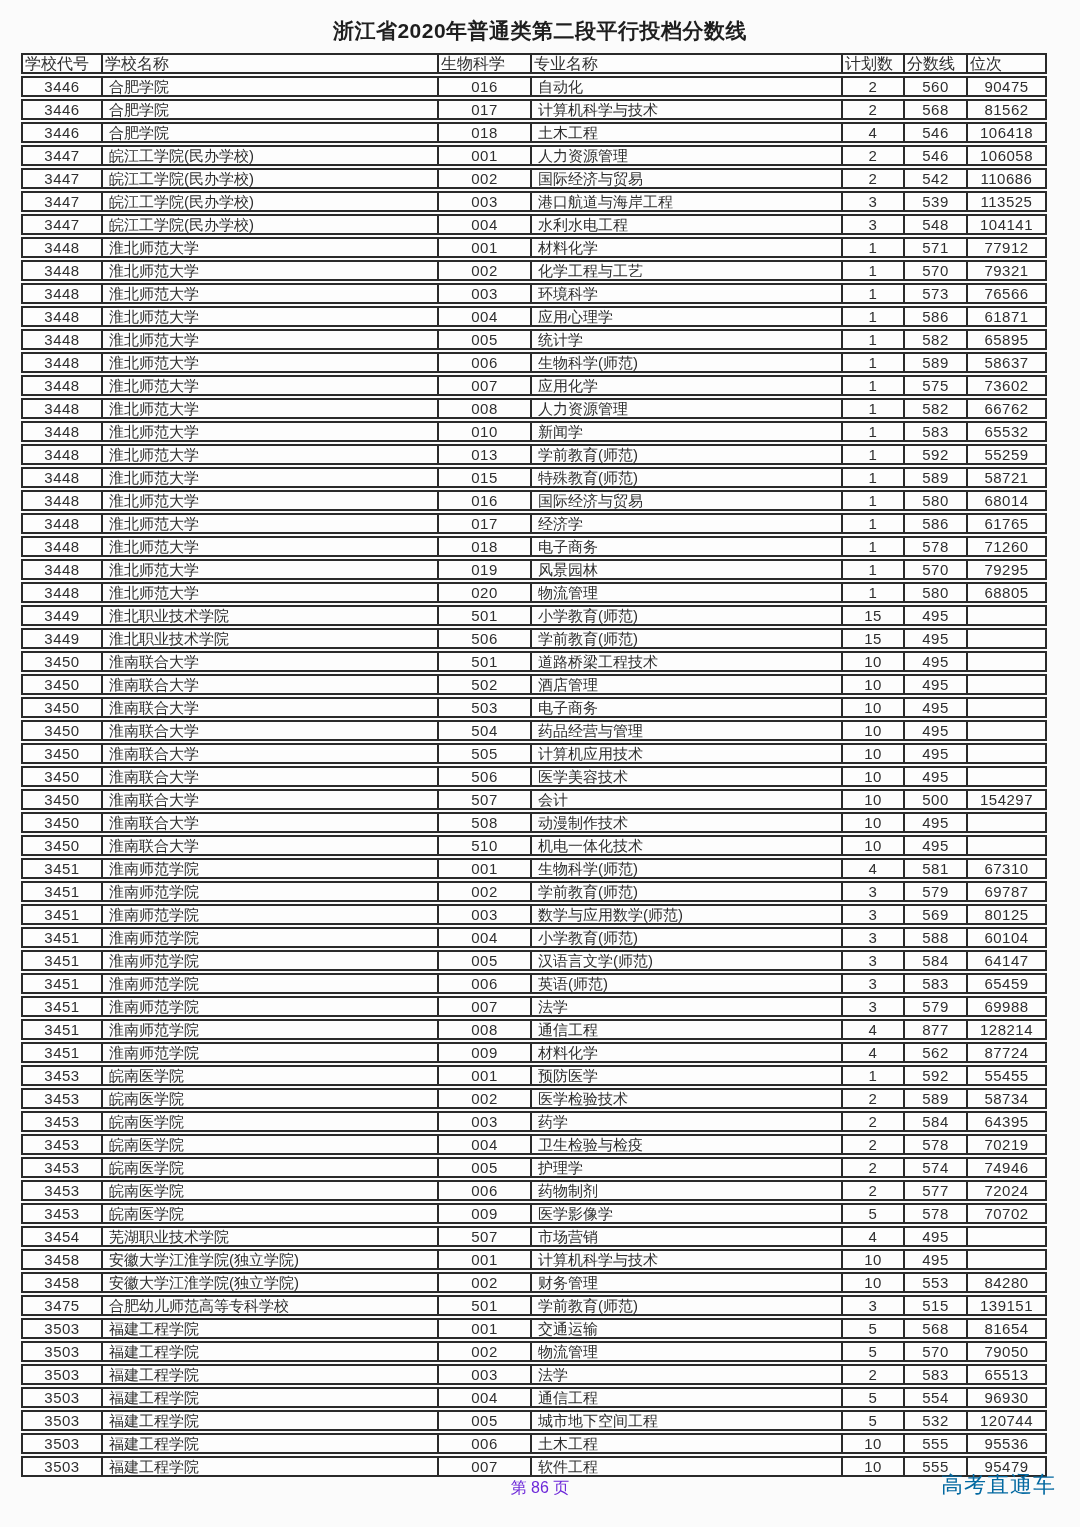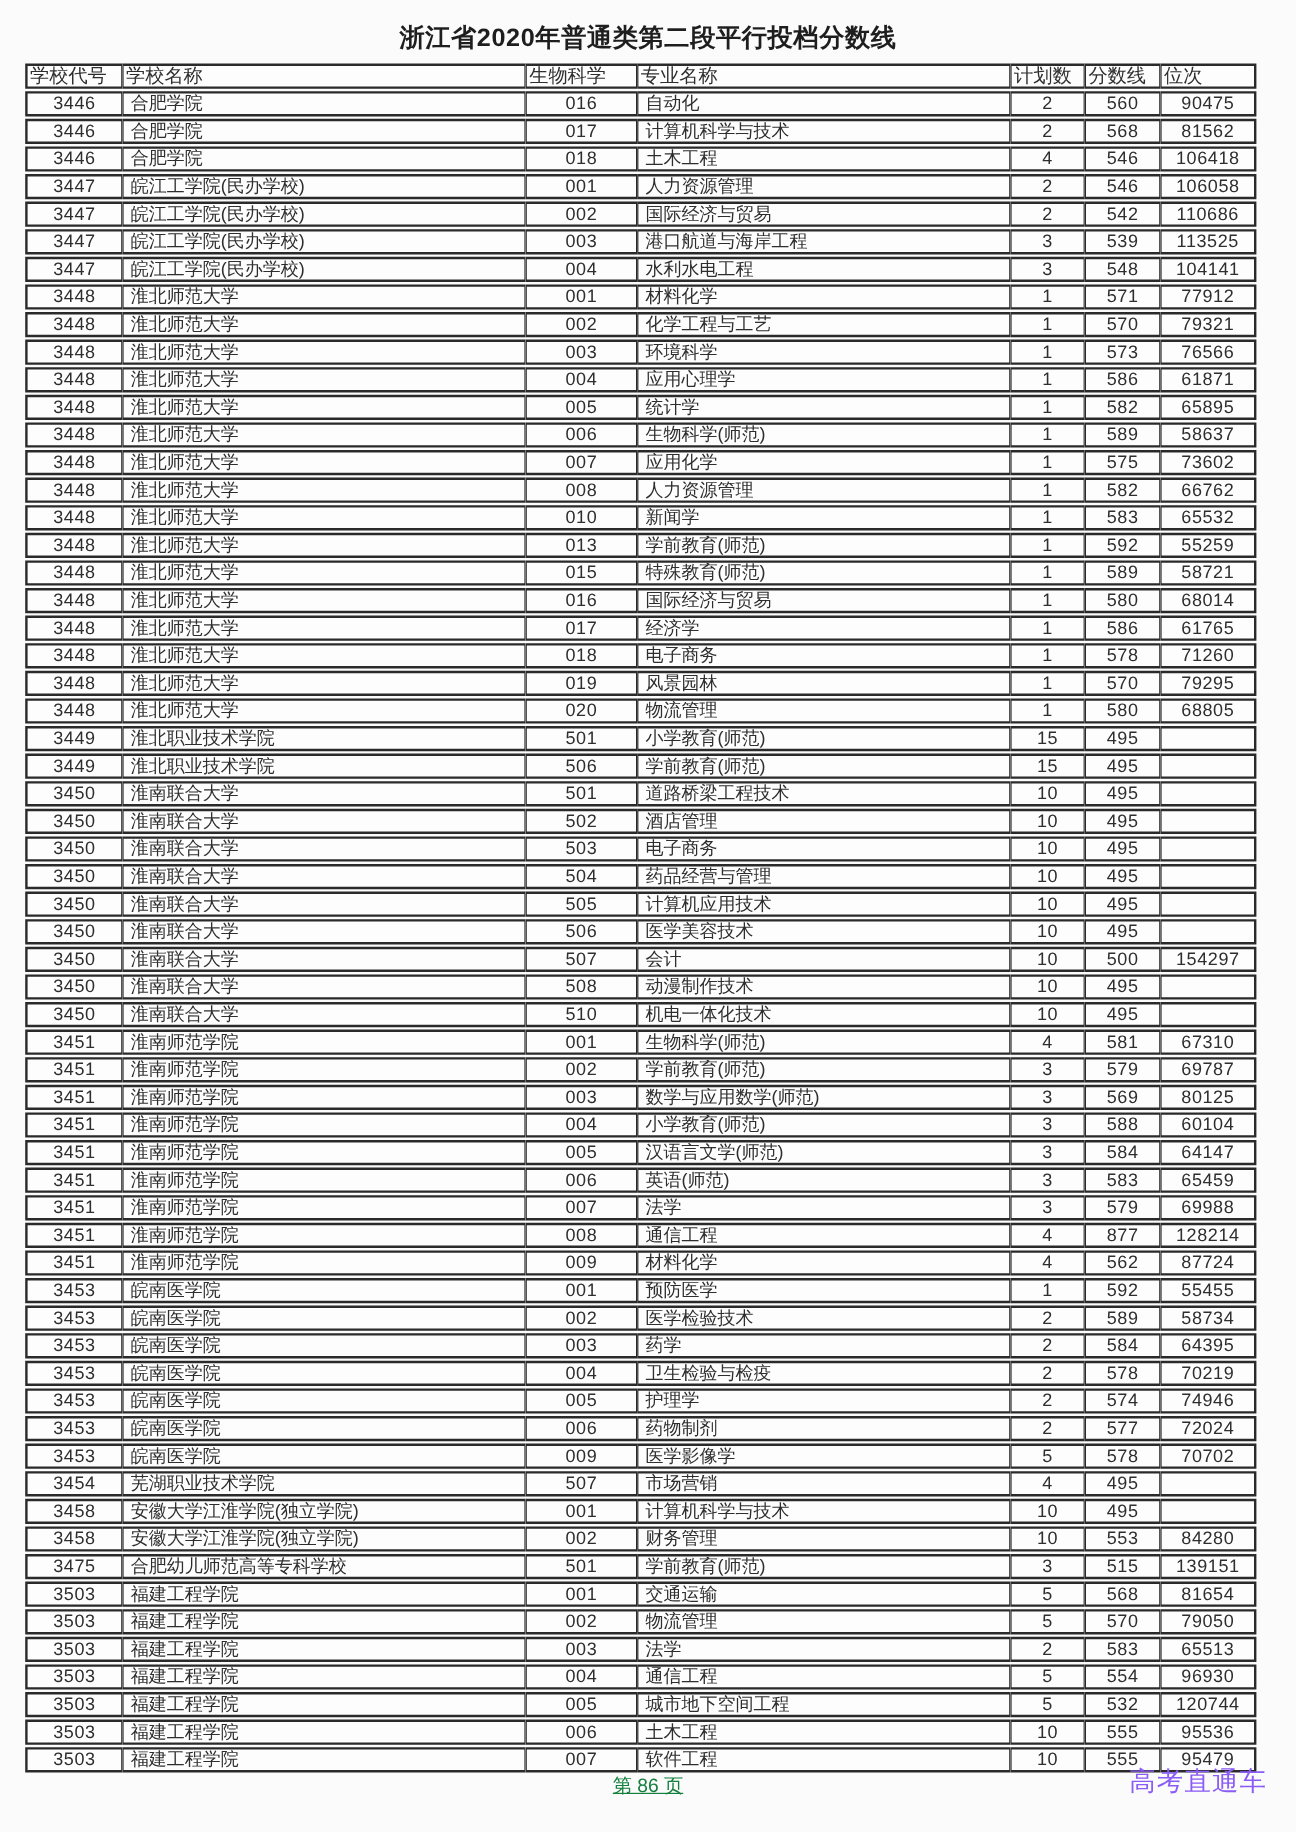--- a/index.html
+++ b/index.html
@@ -63,29 +63,28 @@
     top: 1468px;
     height: 40px;
   }
   .page-number {
     position: absolute;
     left: 0;
     width: 100%;
     text-align: center;
     top: 10px;
     font-size: 16px;
-    color: #15803d;
-    text-decoration: underline;
+    color: #6d28d9;
   }
   .watermark {
     position: absolute;
     right: 24px;
     top: 2px;
     font-size: 22px;
-    color: #8b5cf6;
+    color: #0369a1;
     letter-spacing: 1px;
   }
 </style>
 </head>
 <body>
 
 <div class="page">
 
   <div class="title">浙江省2020年普通类第二段平行投档分数线</div>
 

